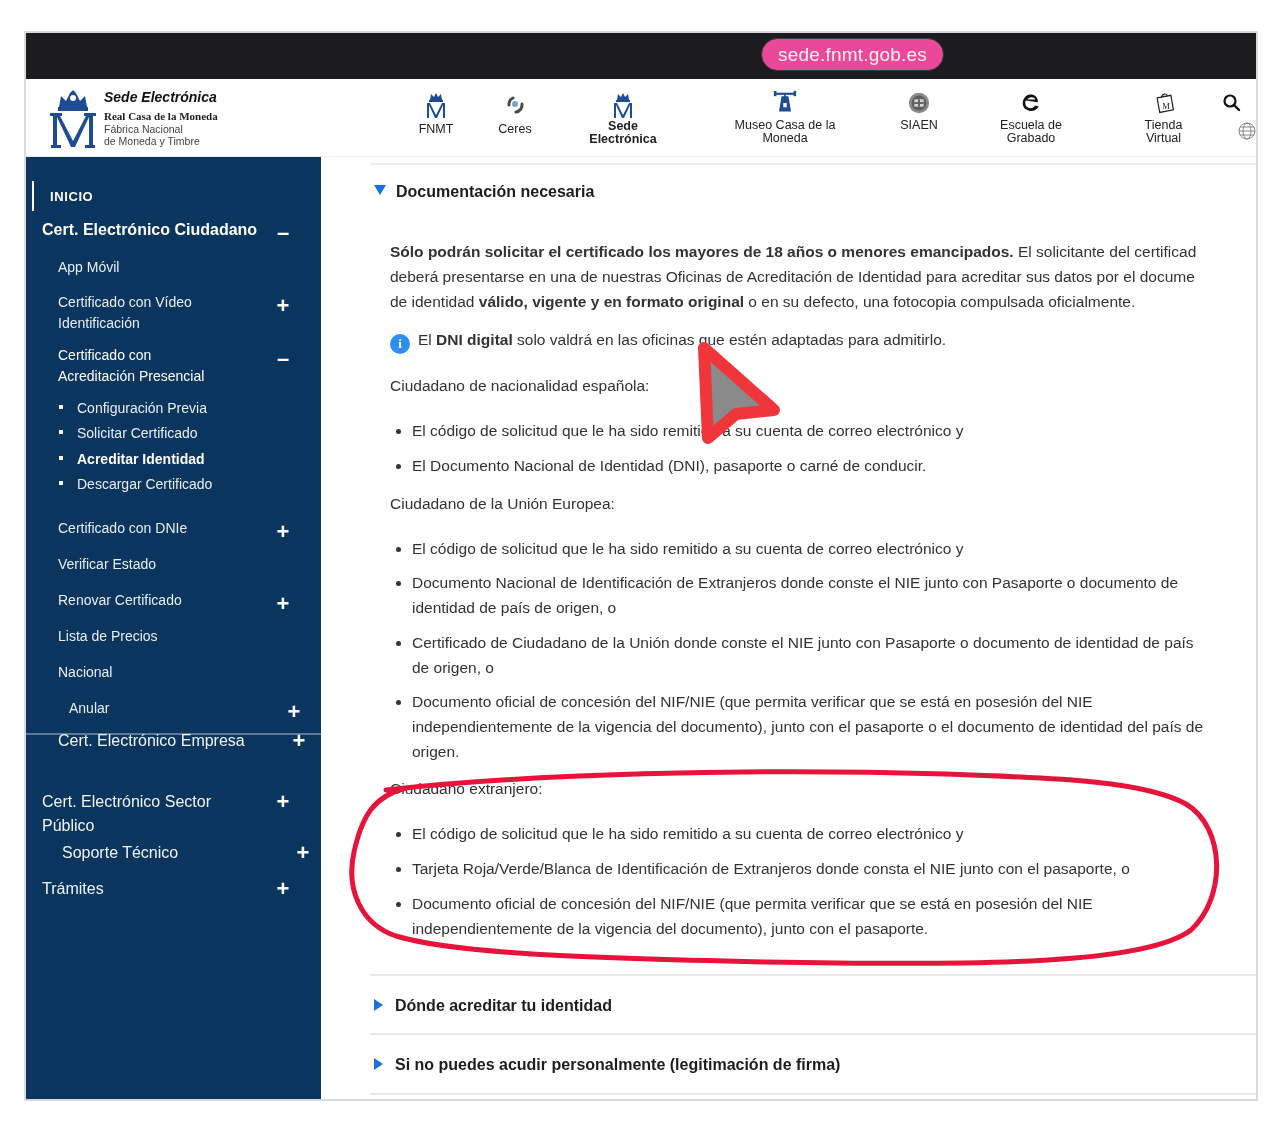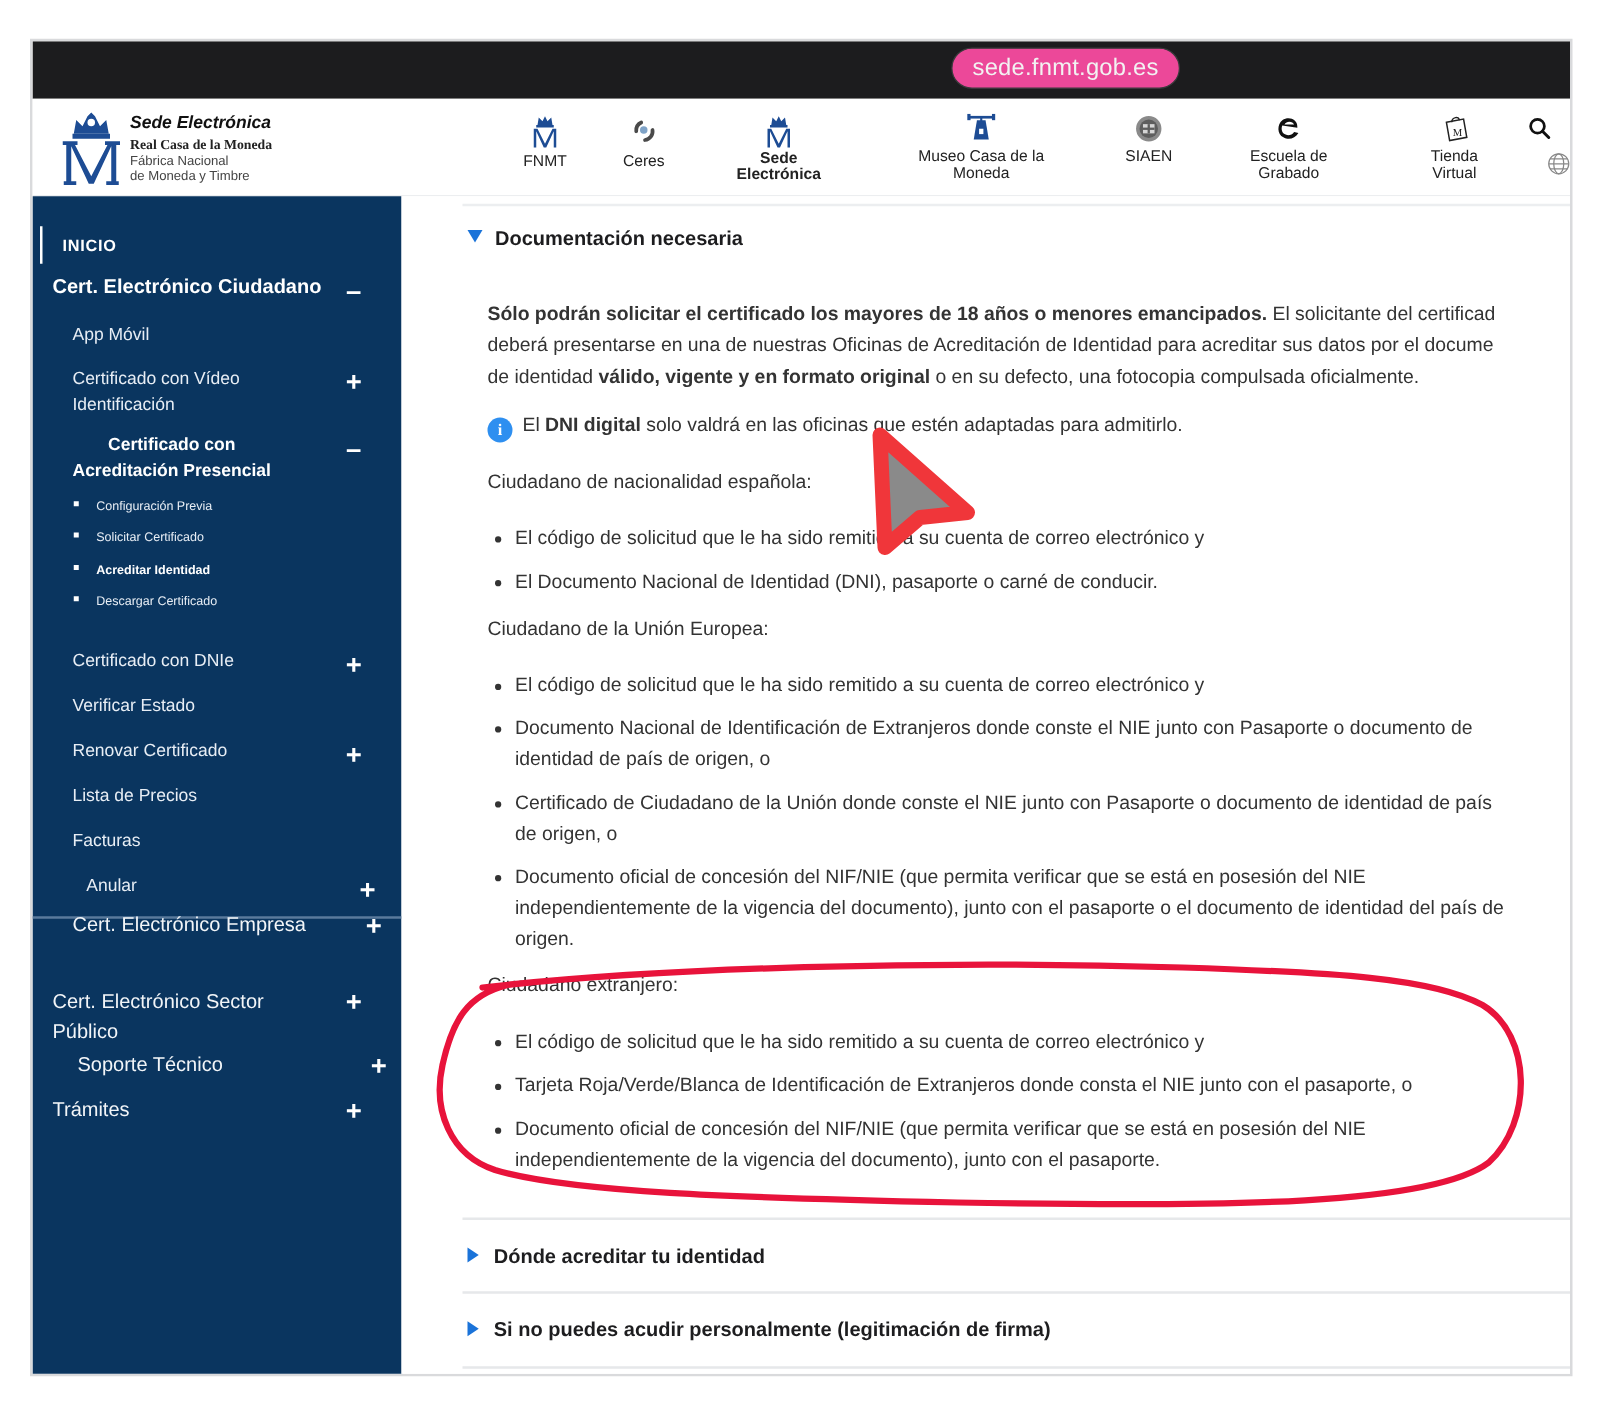--- a/index.html
+++ b/index.html
@@ -49,22 +49,22 @@
     
     .sidebar {
       position: absolute; left: 0; top: 124px; width: 295px; height: 944px; background: #0a355f; color: #fff;
     }
     .sb-inicio-bar { position: absolute; left: 6px; top: 24px; width: 2px; height: 30px; background: #fff; }
     .sb-inicio { position: absolute; left: 24px; top: 32px; font-size: 13px; font-weight: bold; letter-spacing: 0.6px; }
     .sb-row { position: absolute; left: 0; width: 295px; cursor: pointer; }
     .sb-l1 { left: 16px; font-size: 16px; }
     .sb-l1.bold { font-weight: bold; }
     .sb-l2 { font-size: 14px; color: #e8eef5; line-height: 21px; }
-    .sb-l2.bold { font-weight: bold; color: #fff; text-align: center; }
-    .sb-l3 { font-size: 10px; color: #e8eef5; }
+    .sb-l2.bold { font-weight: normal; color: #fff; }
+    .sb-l3 { font-size: 14px; color: #e8eef5; }
     .sb-l3.bold { font-weight: bold; color: #fff; }
     .sb-bullet {
       display: inline-block; width: 4px; height: 4px; background: #fff; margin-right: 14px; vertical-align: middle;
       position: relative; top: -2px;
     }
     .sb-toggle {
       position: absolute; left: 249px; width: 16px; height: 16px; color: #fff; font-size: 22px; line-height: 16px;
       text-align: center; font-weight: bold; cursor: pointer;
     }
     .sb-divider { position: absolute; left: 0; top: 576px; width: 295px; height: 2px; background: #5a7a9c; }
@@ -269,21 +269,21 @@
       <span class="sb-l2" style="position:absolute; left:32px;">Verificar Estado</span>
     </div>
     <div class="sb-row" style="top:433px; height:22px;">
       <span class="sb-l2" style="position:absolute; left:32px;">Renovar Certificado</span>
       <span class="sb-toggle" style="top:6px;">+</span>
     </div>
     <div class="sb-row" style="top:469px;">
       <span class="sb-l2" style="position:absolute; left:32px;">Lista de Precios</span>
     </div>
     <div class="sb-row" style="top:505px;">
-      <span class="sb-l2" style="position:absolute; left:32px;">Facturas</span>
+      <span class="sb-l2" style="position:absolute; left:32px;">Nacional</span>
     </div>
     <div class="sb-row" style="top:541px; height:22px;margin-left:11px;">
       <span class="sb-l2" style="position:absolute; left:32px;">Anular</span>
       <span class="sb-toggle" style="top:6px;">+</span>
     </div>
 
     <div class="sb-divider"></div>
 
     <div class="sb-row" style="top:572px; height:24px;margin-left:16px;">
       <span class="sb-l0" style="position:absolute; left:16px;">Cert. Electrónico Empresa</span>

